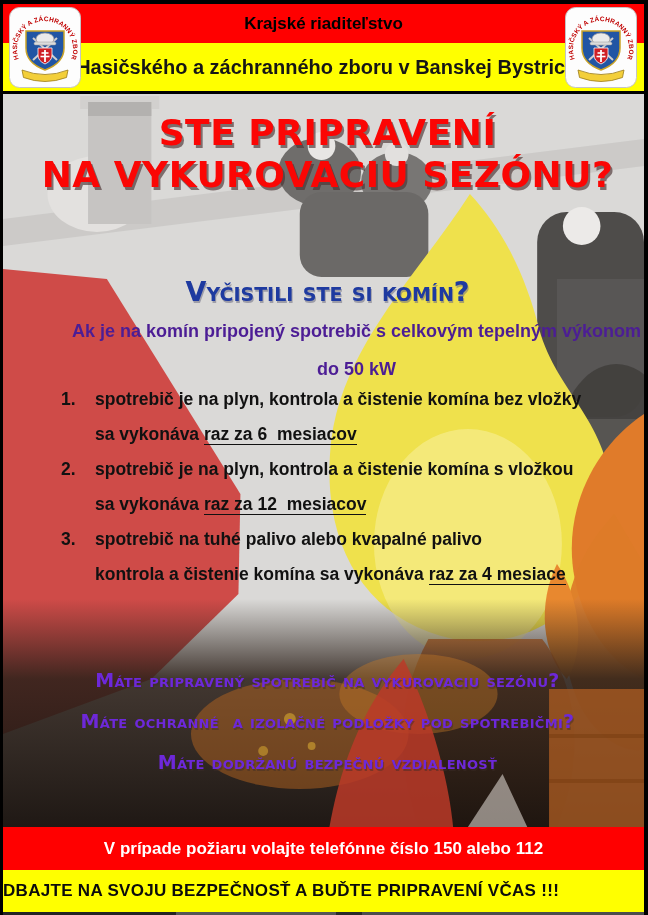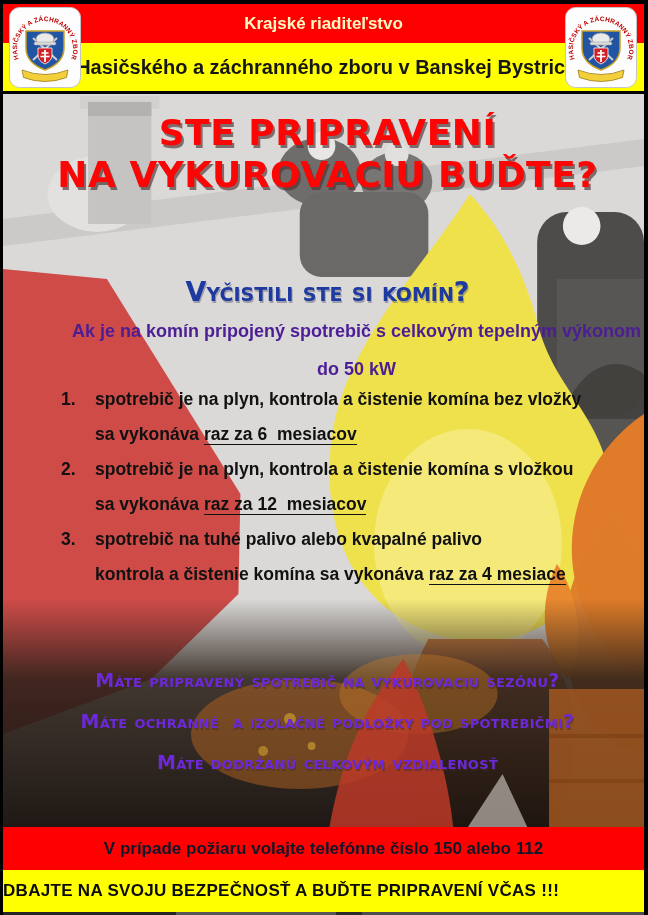--- a/index.html
+++ b/index.html
@@ -5,21 +5,21 @@
   html,body{margin:0;padding:0;background:#fff;}
   .page{
     position:relative;width:648px;height:915px;overflow:hidden;
     background:#dad9d7;
     border-left:3px solid #000;border-right:4px solid #000;border-top:4px solid #000;
     box-sizing:border-box;
     font-family:"Liberation Sans",sans-serif;
   }
   
   .hdr-red{position:absolute;left:0;top:0;width:100%;height:39px;background:#ff0000;
-    text-align:center;line-height:39px;font-size:17px;font-weight:bold;color:#fef9c3;}
+    text-align:center;line-height:39px;font-size:17px;font-weight:bold;color:#000000;}
   .hdr-yellow{position:absolute;left:0;top:39px;width:100%;height:48px;background:#ffff00;
     text-align:center;line-height:48px;font-size:20px;font-weight:bold;color:#161616;}
   .hdr-sep{position:absolute;left:0;top:87px;width:100%;height:3px;background:#000;}
   .emblem{position:absolute;top:3px;width:72px;height:81px;}
   .emblem.left{left:6px;} .emblem.right{right:7px;}
   
   .main{position:absolute;left:0;top:90px;width:641px;height:733px;}
   .bg{position:absolute;left:0;top:0;width:100%;height:100%;}
   .layer{position:absolute;left:4px;width:100%;text-align:center;}
   .title{top:18px;font-family:"DejaVu Sans",sans-serif;font-weight:bold;font-size:36px;line-height:42px;
@@ -33,21 +33,21 @@
   .li-line{display:flex;}
   .num{width:34px;flex:0 0 34px;}
   .cont{padding-left:34px;}
   .keep{white-space:pre-wrap;}
   .u{border-bottom:1.5px solid #111;padding-bottom:0;}
   .questions{top:522px;font-family:"DejaVu Sans",sans-serif;font-weight:bold;font-size:19px;
     line-height:41px;color:#6d28d9;text-shadow:1px 2px 0 rgba(60,45,40,.45);letter-spacing:.3px;}
   .qline{white-space:pre-wrap;}
   
   .f-red{position:absolute;left:0;top:823px;width:100%;height:43px;background:#ff0000;
-    text-align:center;line-height:43px;font-size:17px;font-weight:bold;color:#0f172a;}
+    text-align:center;line-height:43px;font-size:17px;font-weight:bold;color:#ffffff;}
   .f-yellow{position:absolute;left:0;top:866px;width:100%;height:42px;background:#ffff00;
     text-align:left;line-height:42px;font-size:17px;font-weight:bold;color:#0c0c0c;letter-spacing:.3px;}
   .strip{position:absolute;left:0;top:908px;width:100%;height:7px;
     background:linear-gradient(90deg,#242424 0 27%,#565656 27% 52%,#2b2b2b 52% 56%,#4d4d4d 56% 100%);}
 </style>
 </head>
 <body>
 
 <div class="page">
 
@@ -140,21 +140,21 @@
       <ellipse cx="420" cy="600" rx="80" ry="40" fill="#c97a26" opacity="0.4"></ellipse>
       <path d="M330,733 C345,650 375,600 405,565 C430,615 450,680 455,733 Z" fill="#bb3a28" opacity="0.85"></path>
       <path d="M470,733 L505,680 L530,733 Z" fill="#d8d2cc" opacity="0.6"></path>
       <circle cx="290" cy="625" r="6" fill="#d7a832" opacity="0.6"></circle>
       <circle cx="312" cy="652" r="4" fill="#d7a832" opacity="0.6"></circle>
       <circle cx="263" cy="657" r="5" fill="#cfa02e" opacity="0.6"></circle>
     </svg>
 
     <div class="layer title">
       <div>STE PRIPRAVENÍ</div>
-      <div>NA VYKUROVACIU BUĎTE?</div>
+      <div>NA VYKUROVACIU SEZÓNU?</div>
     </div>
 
     <div class="layer subtitle sc">Vyčistili ste si komín?</div>
 
     <div class="layer intro">
       <div>Ak je na komín pripojený spotrebič s celkovým tepelným výkonom</div>
       <div>do 50 kW</div>
     </div>
 
     <div class="list">
@@ -173,21 +173,21 @@
       <div class="li-line">
         <span class="num">3.</span>
         <span>spotrebič na tuhé palivo alebo kvapalné palivo</span>
       </div>
       <div class="cont"><span class="keep">kontrola a čistenie komína sa vykonáva </span><span class="u keep">raz za 4 mesiace</span></div>
     </div>
 
     <div class="layer questions sc">
       <div class="qline">Máte pripravený spotrebič na vykurovaciu sezónu?</div>
       <div class="qline">Máte ochranné  a izolačné podložky pod spotrebičmi?</div>
-      <div class="qline">Máte dodržanú celkovým vzdialenosť</div>
+      <div class="qline">Máte dodržanú bezpečnú vzdialenosť</div>
     </div>
   </div>
 
   <div class="f-red">
     <span>V prípade požiaru volajte telefónne číslo 150 alebo 112</span>
   </div>
   <div class="f-yellow">
     <span>DBAJTE NA SVOJU BEZPEČNOSŤ A BUĎTE PRIPRAVENÍ VČAS !!!</span>
   </div>
   <div class="strip"></div>

